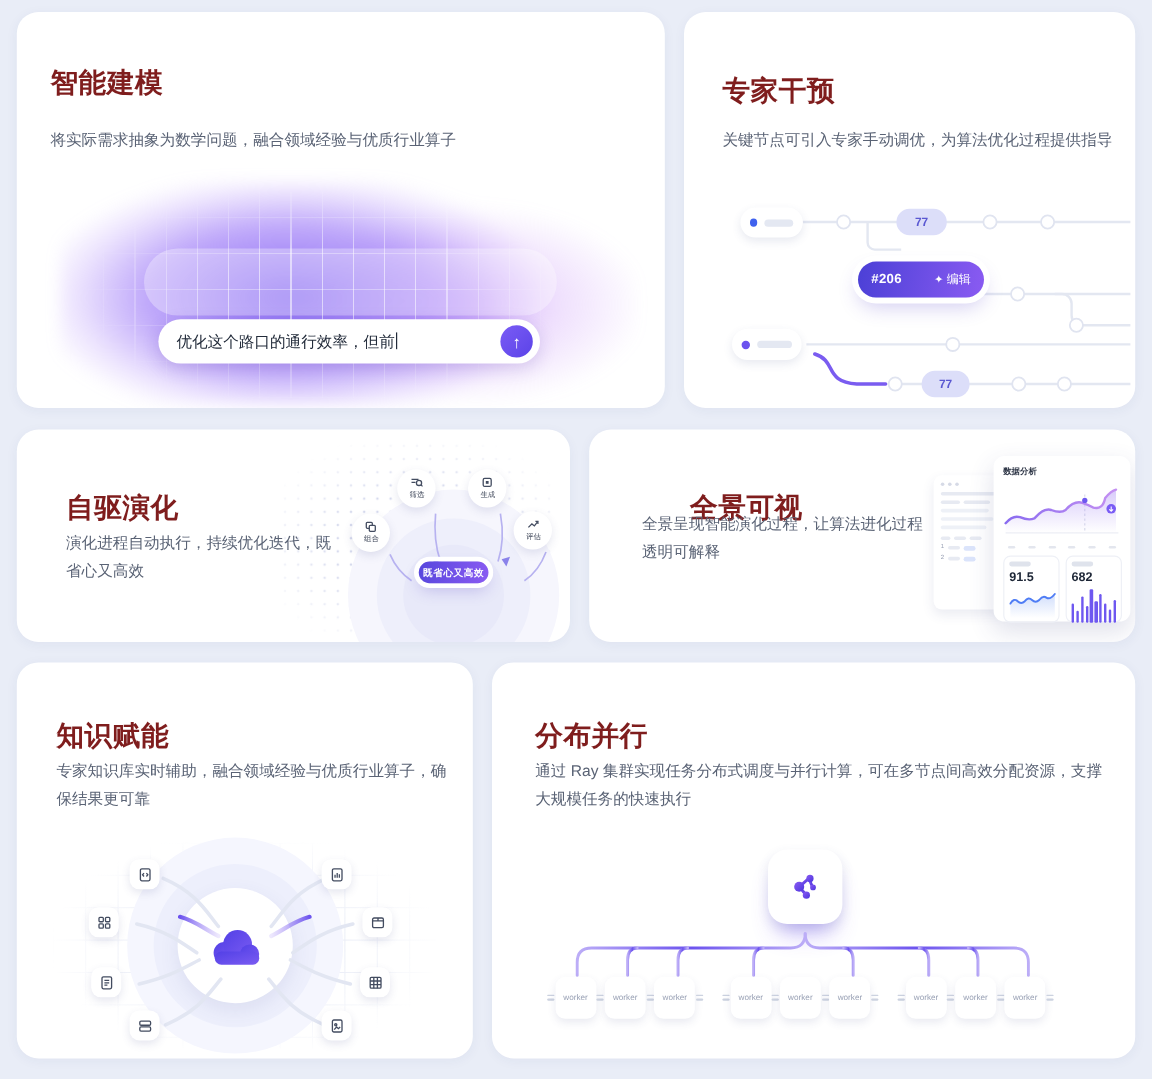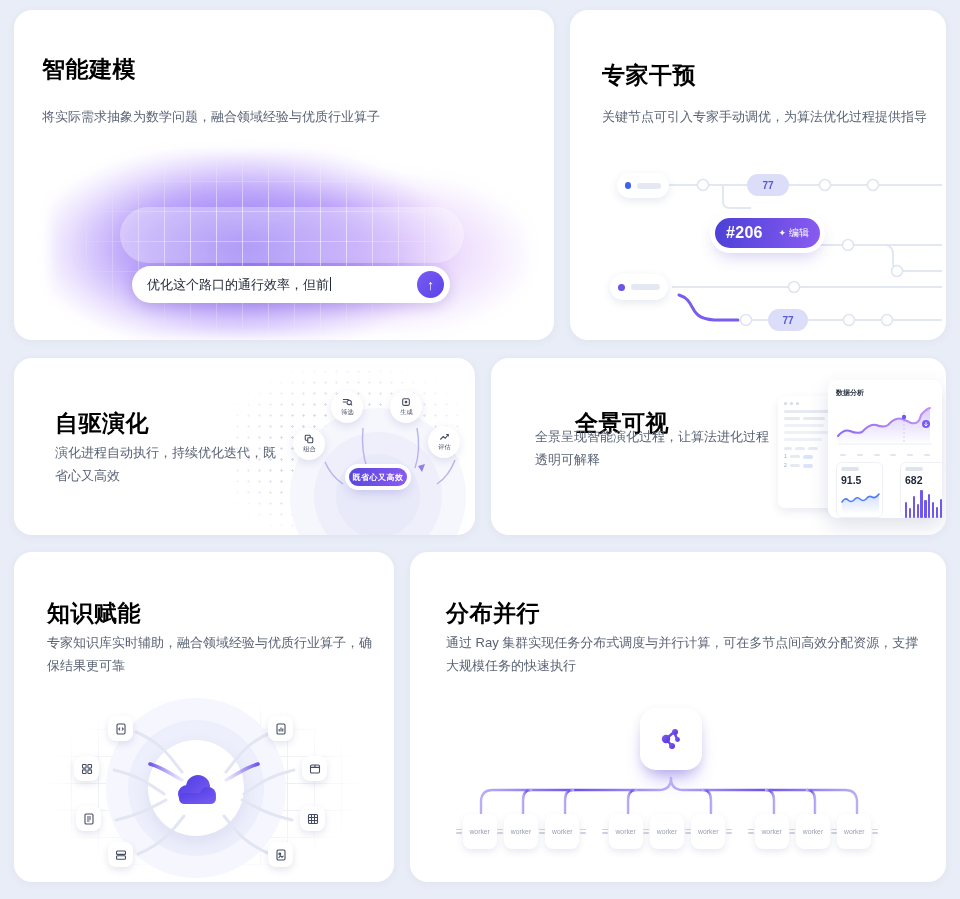--- a/index.html
+++ b/index.html
@@ -15,21 +15,21 @@
     box-shadow:0 2px 10px rgba(40,60,120,.05);
     overflow:hidden;
   }
   #card-modeling  { left:14px;  top:10px;  width:540px; height:330px; }
   #card-expert    { left:570px; top:10px;  width:376px; height:330px; }
   #card-evolution { left:14px;  top:358px; width:461px; height:177px; }
   #card-panorama  { left:491px; top:358px; width:455px; height:177px; }
   #card-knowledge { left:14px;  top:552px; width:380px; height:330px; }
   #card-parallel  { left:410px; top:552px; width:536px; height:330px; }
 
-  .title { position:absolute; font-size:23px; font-weight:700; color:#000000; letter-spacing:.5px; }
+  .title { position:absolute; font-size:23px; font-weight:700; color:#7f1d1d; letter-spacing:.5px; }
   .desc  { position:absolute; font-size:13px; color:#5a6375; line-height:1.75; }
 
   
   .glow {
     position:absolute; left:36px; top:142px; width:480px; height:185px;
     border-radius:40px;
     background:
       radial-gradient(55% 70% at 40% 52%, rgba(108,70,240,.80), rgba(138,96,246,.55) 45%, rgba(170,130,250,.22) 68%, rgba(180,150,250,0) 82%),
       radial-gradient(40% 60% at 72% 55%, rgba(186,120,246,.45), rgba(186,130,248,0) 75%);
     filter:blur(6px);
@@ -74,21 +74,21 @@
     font-size:10px; font-weight:700; border-radius:12px;
     display:flex; align-items:center; justify-content:center;
   }
   .node-pill {
     position:absolute; left:145px; top:208px; width:105px; height:30px;
     border-radius:16px; background:linear-gradient(100deg,#4b40d6,#8a5bf2);
     box-shadow:0 0 0 5px #ffffff, 0 8px 16px rgba(80,60,200,.25);
     display:flex; align-items:center; justify-content:space-between;
     padding:0 11px; color:#fff;
   }
-  .node-id { font-size:16px; font-weight:700; letter-spacing:.3px; }
+  .node-id { font-size:11px; font-weight:700; letter-spacing:.3px; }
   .edit-group { font-size:10px; display:flex; align-items:center; gap:3px; }
   .edit-star { font-size:9px; }
 
   
   .dotgrid {
     position:absolute; right:8px; top:8px; width:235px; height:161px;
     background-image:radial-gradient(#d6daee 1px, transparent 1.3px);
     background-size:11px 11px;
     -webkit-mask-image:radial-gradient(70% 70% at 50% 55%, #000 40%, transparent 85%);
     mask-image:radial-gradient(70% 70% at 50% 55%, #000 40%, transparent 85%);
@@ -120,21 +120,21 @@
   .tiny-num { font-size:5px; color:#9aa2b5; line-height:1; }
   .tiny-badge { height:4px; width:10px; border-radius:2px; background:#dbe4fb; }
   .dash-front {
     position:absolute; left:337px; top:22px; width:114px; height:138px;
     background:#fff; border-radius:9px; box-shadow:0 8px 20px rgba(60,70,130,.16);
     padding:8px 8px;
   }
   .dash-title { font-size:7px; font-weight:700; color:#2a3243; margin-bottom:4px; }
   .axis-ticks { display:flex; justify-content:space-between; padding:2px 4px 0; }
   .axis-ticks i { width:6px; height:2px; background:#e3e6ee; border-radius:1px; }
-  .metric-row { display:flex; gap:17px; margin-top:6px; }
+  .metric-row { display:flex; gap:5px; margin-top:6px; }
   .metric-card { width:47px; height:56px; border:1px solid #eef0f6; border-radius:6px; padding:4px 4px; }
   .metric-label { width:18px; height:3.5px; border-radius:2px; background:#dfe3ec; margin-bottom:3px; }
   .metric-value { font-size:10.5px; font-weight:700; color:#1d2636; margin-bottom:2px; }
   .mini-bars { display:flex; align-items:flex-end; gap:1.5px; height:30px; }
   .mini-bars .bar { width:2.6px; border-radius:1px; background:#6e58f0; }
 
   
   .sqgrid {
     position:absolute; left:30px; top:150px; width:320px; height:172px;
     background-image:linear-gradient(#e9ecf6 1px, transparent 1px),

